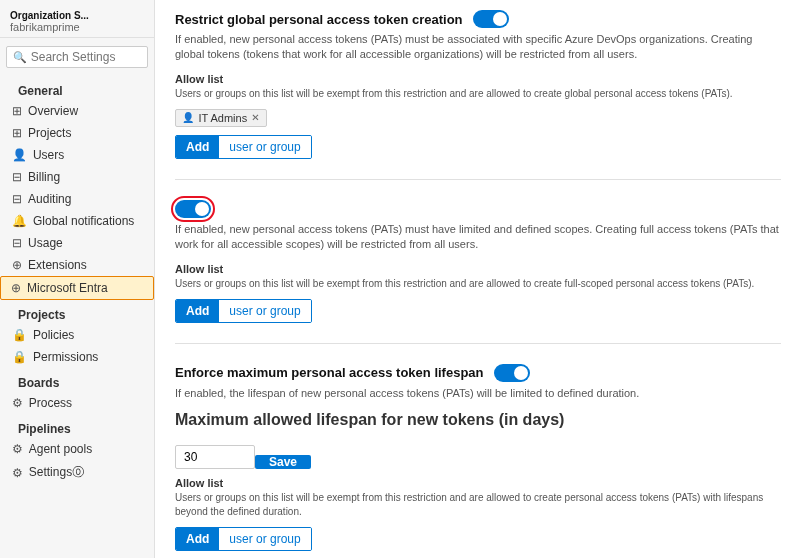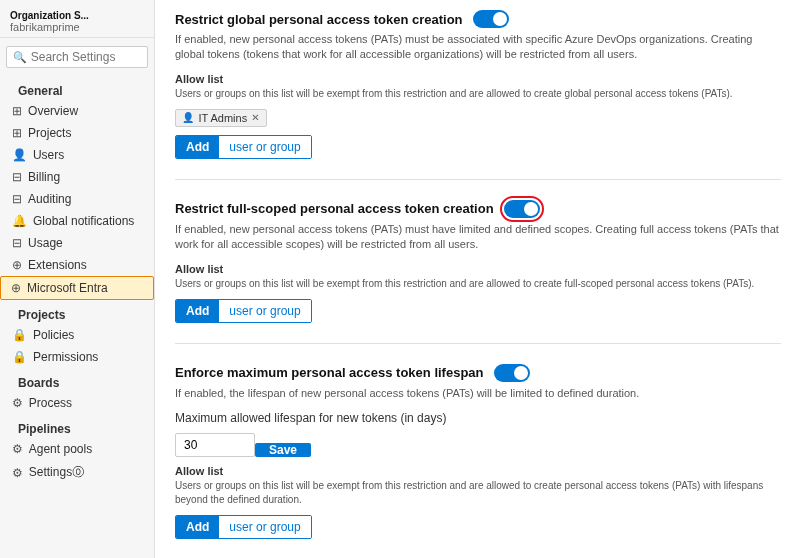--- a/index.html
+++ b/index.html
@@ -189,24 +189,24 @@
     .add-btn-label {
       padding: 4px 10px;
       font-size: 12px;
       color: #0078d4;
       cursor: pointer;
       background: #fff;
     }
 
     
     .lifespan-label {
-      font-size: 12px;
-      font-weight: 400;
+      font-size: 16px;
+      font-weight: 700;
       color: #333;
-      margin-bottom: 8px;
+      margin-bottom: 16px;
     }
     .lifespan-input-row {
       display: flex;
       align-items: flex-end;
       gap: 0;
       margin-bottom: 8px;
     }
     .lifespan-input {
       width: 80px;
       border: 1px solid #ccc;
@@ -318,21 +318,20 @@
             <span class="tag-close">✕</span>
           </div>
         </div>
         <div class="add-btn">
           <span class="add-btn-add">Add</span>
           <span class="add-btn-label">user or group</span>
         </div>
       </div>
       <div class="section-block">
         <div class="section-header">
-          <span class="section-title">Restrict full-scoped personal access token creation</span>
           <div class="toggle highlighted"></div>
         </div>
         <div class="section-desc">If enabled, new personal access tokens (PATs) must have limited and defined scopes. Creating full access tokens (PATs that work for all accessible scopes) will be restricted from all users.</div>
         <div class="allow-list-label">Allow list</div>
         <div class="allow-list-desc">Users or groups on this list will be exempt from this restriction and are allowed to create full-scoped personal access tokens (PATs).</div>
         <div class="add-btn">
           <span class="add-btn-add">Add</span>
           <span class="add-btn-label">user or group</span>
         </div>
       </div>

